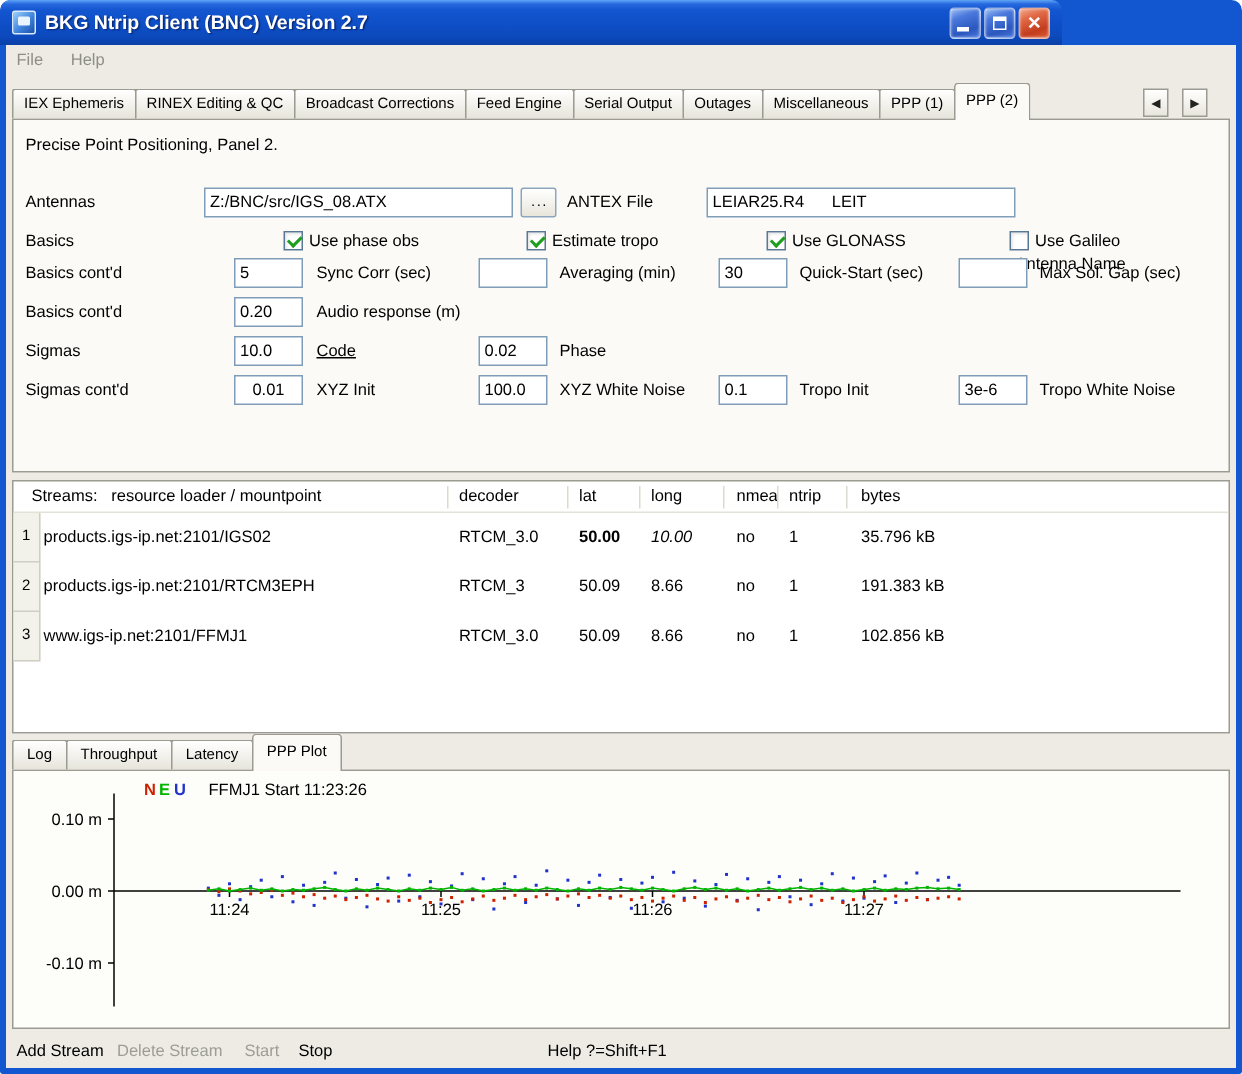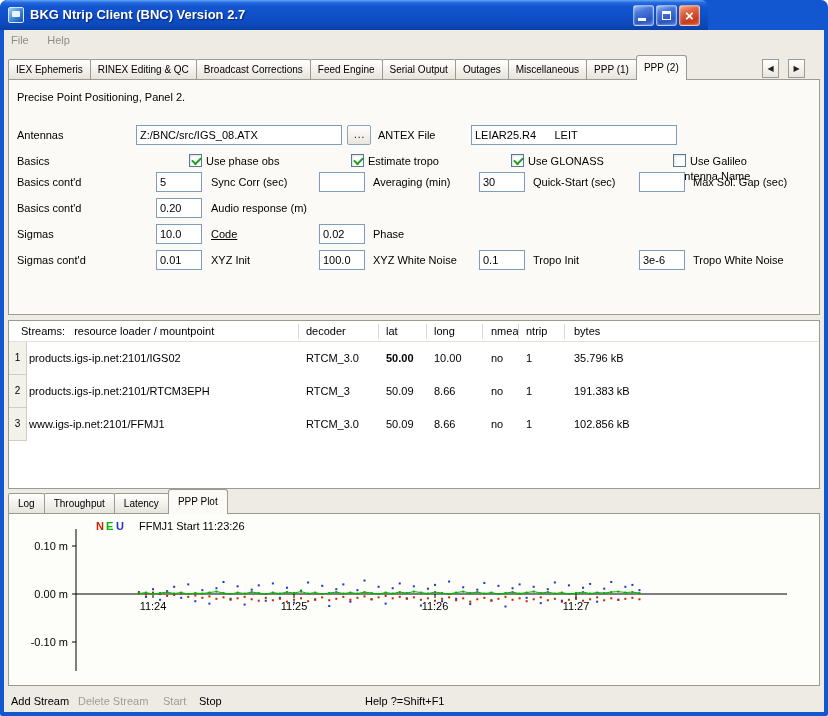--- a/index.html
+++ b/index.html
@@ -158,21 +158,21 @@
       <div class="prow" style="top:144px;padding-left:20px;">
         <span class="lbl" style="left:8px;">Sigmas</span>
         <input class="inp" style="left: 147px; width: 46px;" value="10.0">
         <span class="lbl" style="left:202px;text-decoration:underline;">Code</span>
         <input class="inp" style="left: 310px; width: 46px;" value="0.02">
         <span class="lbl" style="left:364px;">Phase</span>
       </div>
 
       <div class="prow" style="top:170px;">
         <span class="lbl" style="left:8px;">Sigmas cont'd</span>
-        <input class="inp" style="left: 147px; width: 46px;" value="0.01">
+        <input class="inp" style="left: 147px; width: 46px; text-align: center;" value="0.01">
         <span class="lbl" style="left:202px;">XYZ Init</span>
         <input class="inp" style="left: 310px; width: 46px;" value="100.0">
         <span class="lbl" style="left:364px;">XYZ White Noise</span>
         <input class="inp" style="left: 470px; width: 46px;" value="0.1">
         <span class="lbl" style="left:524px;">Tropo Init</span>
         <input class="inp" style="left: 630px; width: 46px;" value="3e-6">
         <span class="lbl" style="left:684px;">Tropo White Noise</span>
       </div>
     </div>
 
@@ -195,21 +195,21 @@
       <div class="vhead">
         <div class="vh" style="top:0;">1</div>
         <div class="vh" style="top:33px;">2</div>
         <div class="vh" style="top:66px;">3</div>
       </div>
 
       <div class="trow" style="top:21px;">
         <span class="td" style="left:20px;">products.igs-ip.net:2101/IGS02</span>
         <span class="td" style="left:297px;">RTCM_3.0</span>
         <span class="td" style="left:377px;font-weight:bold;">50.00</span>
-        <span class="td" style="left:425px;">10.00</span>
+        <span class="td" style="left:425px;font-style:italic;">10.00</span>
         <span class="td" style="left:482px;">no</span>
         <span class="td" style="left:517px;">1</span>
         <span class="td" style="left:565px;">35.796 kB</span>
       </div>
       <div class="trow" style="top:54px;">
         <span class="td" style="left:20px;">products.igs-ip.net:2101/RTCM3EPH</span>
         <span class="td" style="left:297px;">RTCM_3</span>
         <span class="td" style="left:377px;">50.09</span>
         <span class="td" style="left:425px;">8.66</span>
         <span class="td" style="left:482px;">no</span>

